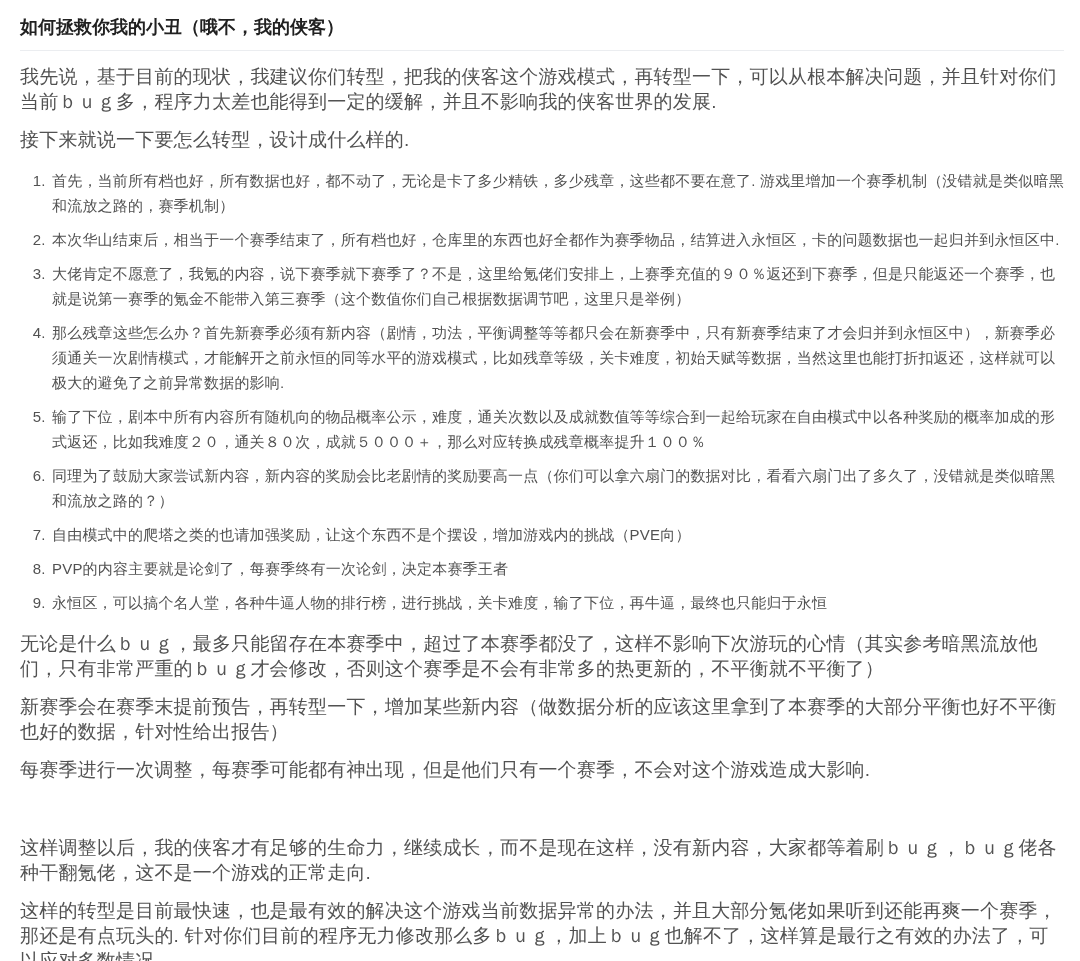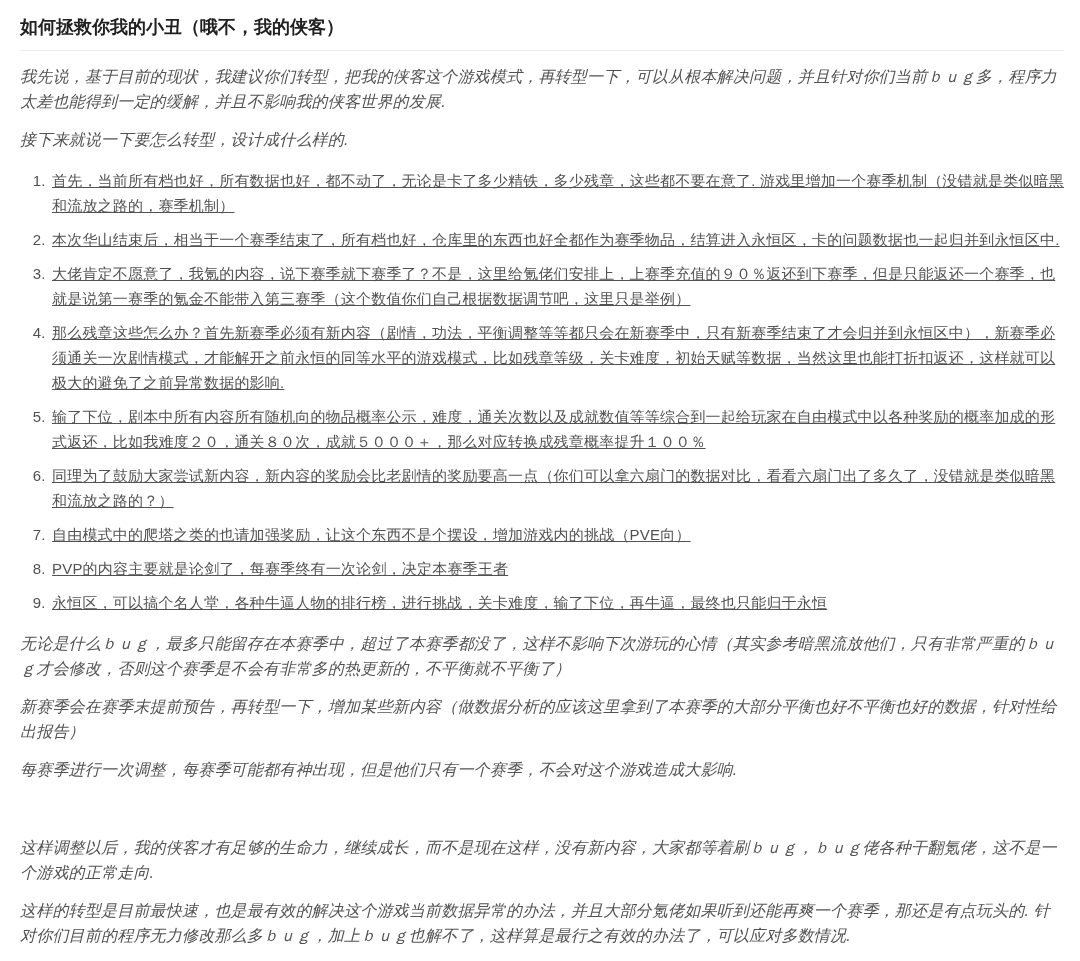--- a/index.html
+++ b/index.html
@@ -20,30 +20,28 @@
     font-weight: 700;
     color: #212121;
     margin: 6px 0 8px 0;
   }
   .title-divider {
     border: none;
     border-top: 1px solid #ebedf0;
     margin: 0 0 6px 0;
   }
   p.para {
-    font-size: 16px;
+    font-size: 19px;
     line-height: 25px;
     margin: 13px 0;
     letter-spacing: 0.2px;
-    font-style: italic;
   }
   ol.proposal-list {
     margin: 16px 0;
     padding-left: 30px;
-    text-decoration: underline;
   }
   ol.proposal-list li {
     font-size: 15px;
     line-height: 25px;
     margin: 9px 0;
     padding-left: 2px;
     letter-spacing: 0.2px;
   }
   .blank-line {
     height: 27px;

